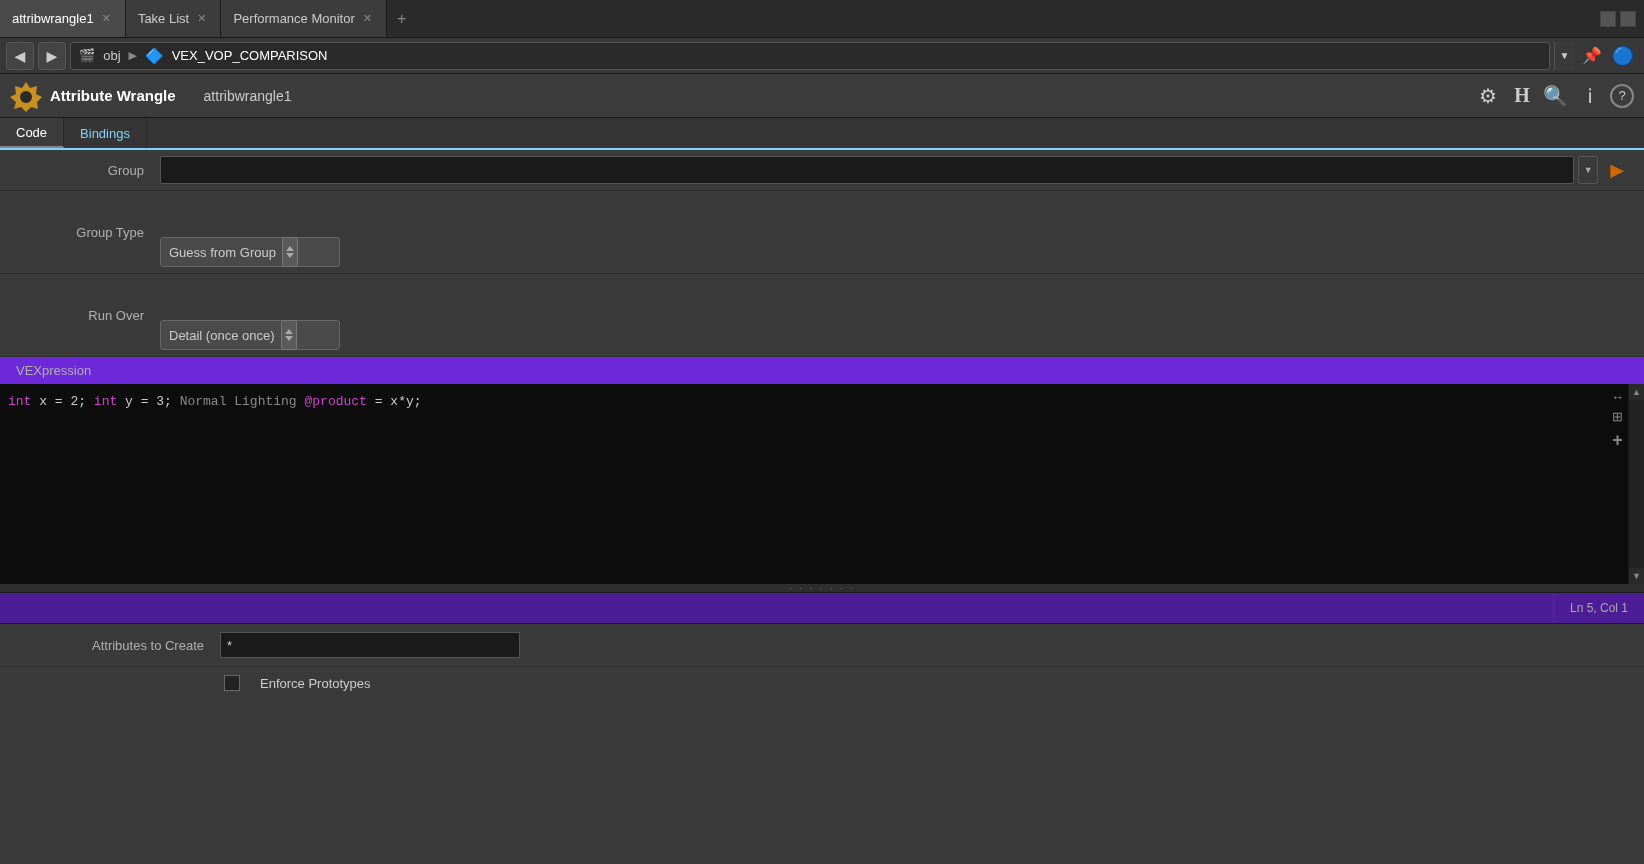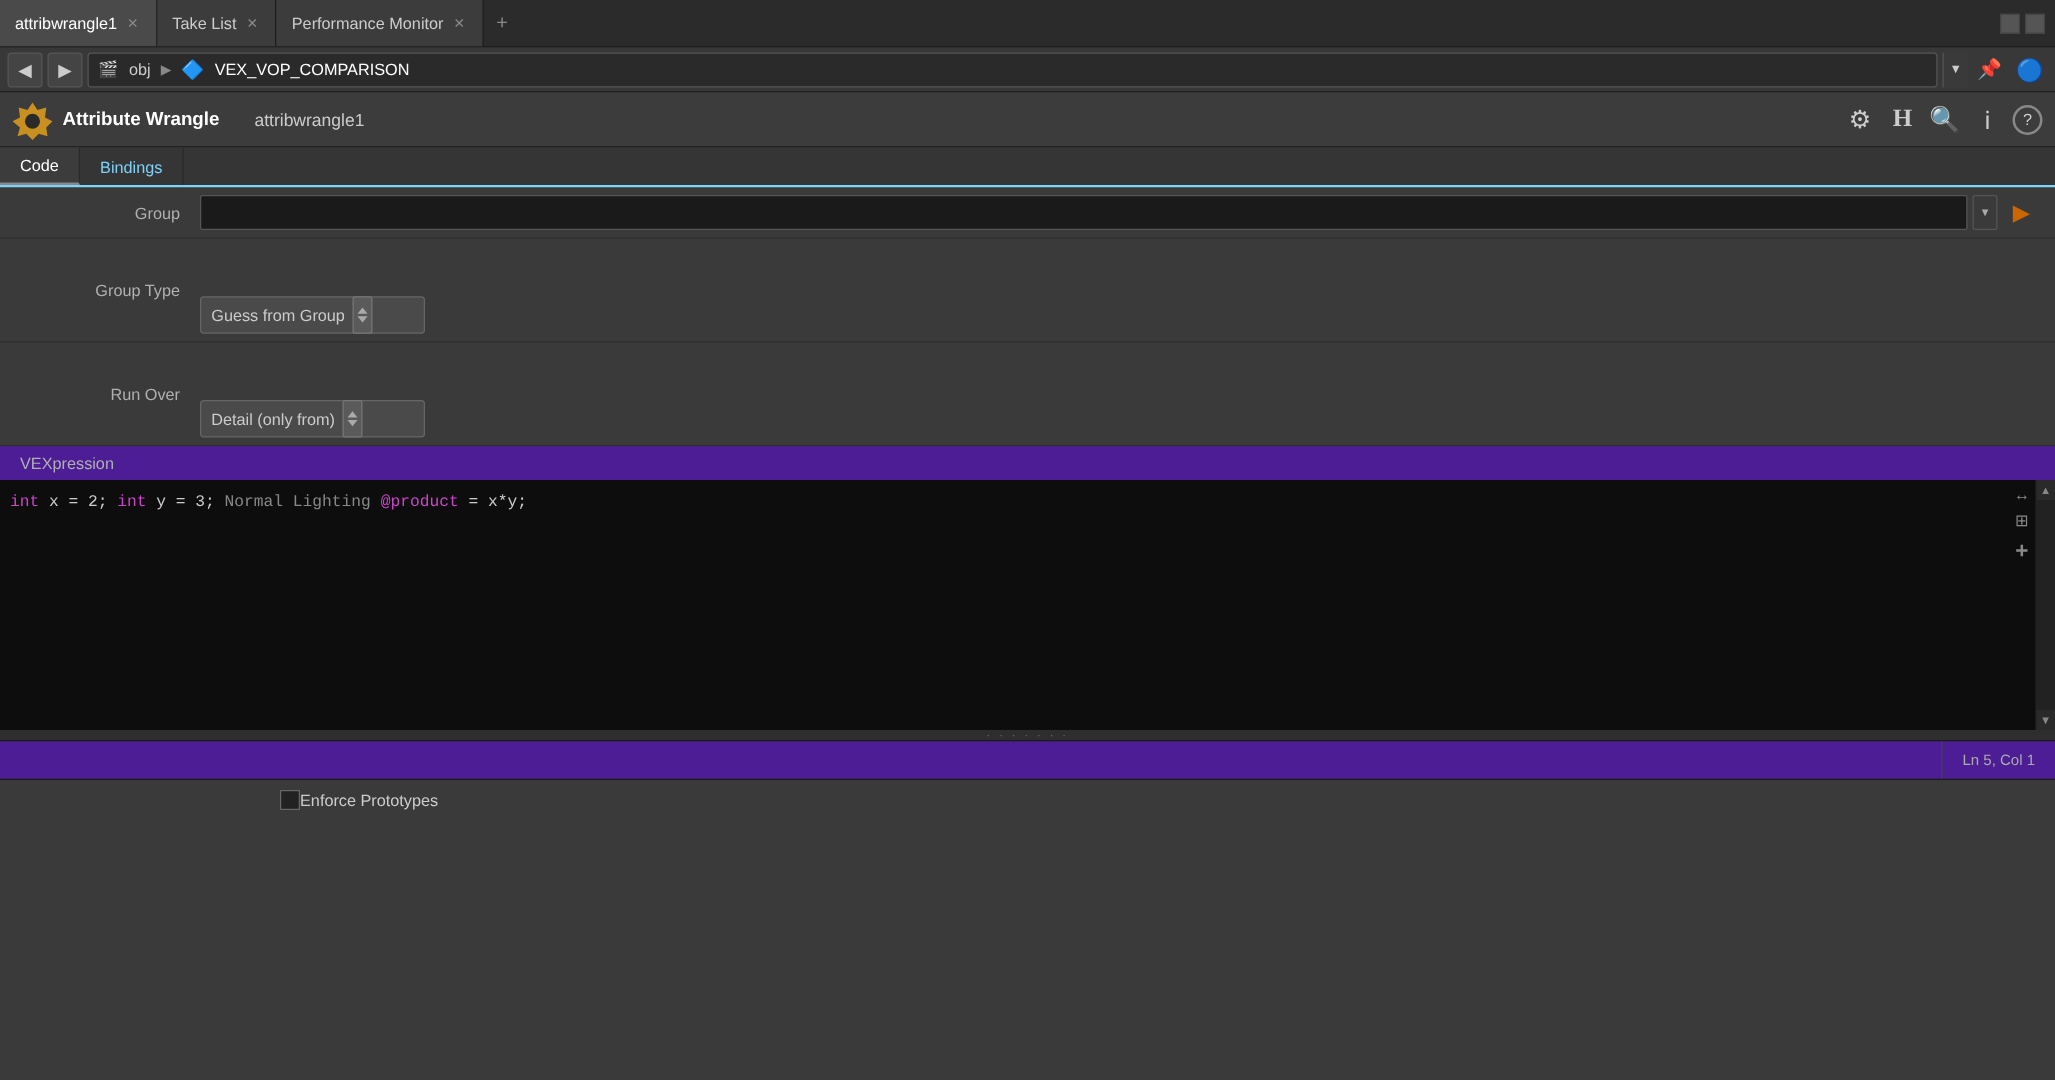--- a/index.html
+++ b/index.html
@@ -272,21 +272,21 @@
       font-size: 18px;
       cursor: pointer;
       margin-left: 8px;
     }
 
     
     .vexpression-header {
       padding: 6px 16px;
       font-size: 13px;
       color: #b0b0b0;
-      background: #4c1d95;
+      background: #6d28d9;
     }
 
     
     .divider-handle {
       height: 8px;
       background: #2e2e2e;
       display: flex;
       align-items: center;
       justify-content: center;
       cursor: ns-resize;
@@ -341,21 +341,21 @@
       text-align: right;
       padding-right: 16px;
       color: #b0b0b0;
       font-size: 13px;
       flex-shrink: 0;
     }
     .checkbox-row {
       display: flex;
       align-items: center;
       padding: 8px 20px 8px 224px;
-      gap: 0;
+      gap: 20px;
     }
     .checkbox-box {
       width: 16px;
       height: 16px;
       background: #222;
       border: 1px solid #666;
       display: flex;
       align-items: center;
       justify-content: center;
       cursor: pointer;
@@ -507,21 +507,21 @@
           <div class="arrow-down"></div>
         </div>
       </div>
     </div>
   </div>
 
   <div class="form-row">
     <div class="form-label">Run Over</div>
     <div class="form-control">
       <div class="dropdown-btn">
-        <span>Detail (only from)</span>
+        <span>Detail (once once)</span>
         <div class="dropdown-arrow-inner">
           <div class="arrow-up"></div>
           <div class="arrow-down"></div>
         </div>
       </div>
     </div>
   </div>
 
   <div class="vexpression-header">VEXpression</div>
 
@@ -548,20 +548,24 @@
   <div class="divider-handle">
     <span class="divider-dots">· · · · · · ·</span>
   </div>
 
   <div class="status-bar">
     <input class="status-input" type="text" value="" style="">
     <div class="status-position">Ln 5, Col 1</div>
   </div>
 
   <div class="bottom-form">
+    <div class="attr-row">
+      <div class="attr-label">Attributes to Create</div>
+      <input type="text" style="background: rgb(26, 26, 26); border: 1px solid rgb(85, 85, 85); color: rgb(204, 204, 204); height: 26px; padding: 0px 6px; font-size: 13px; width: 300px;" value="*">
+    </div>
     <div class="checkbox-row">
       <div class="checkbox-box">
         
       </div>
       <span class="checkbox-label">Enforce Prototypes</span>
     </div>
   </div>
 
 </div>
 

